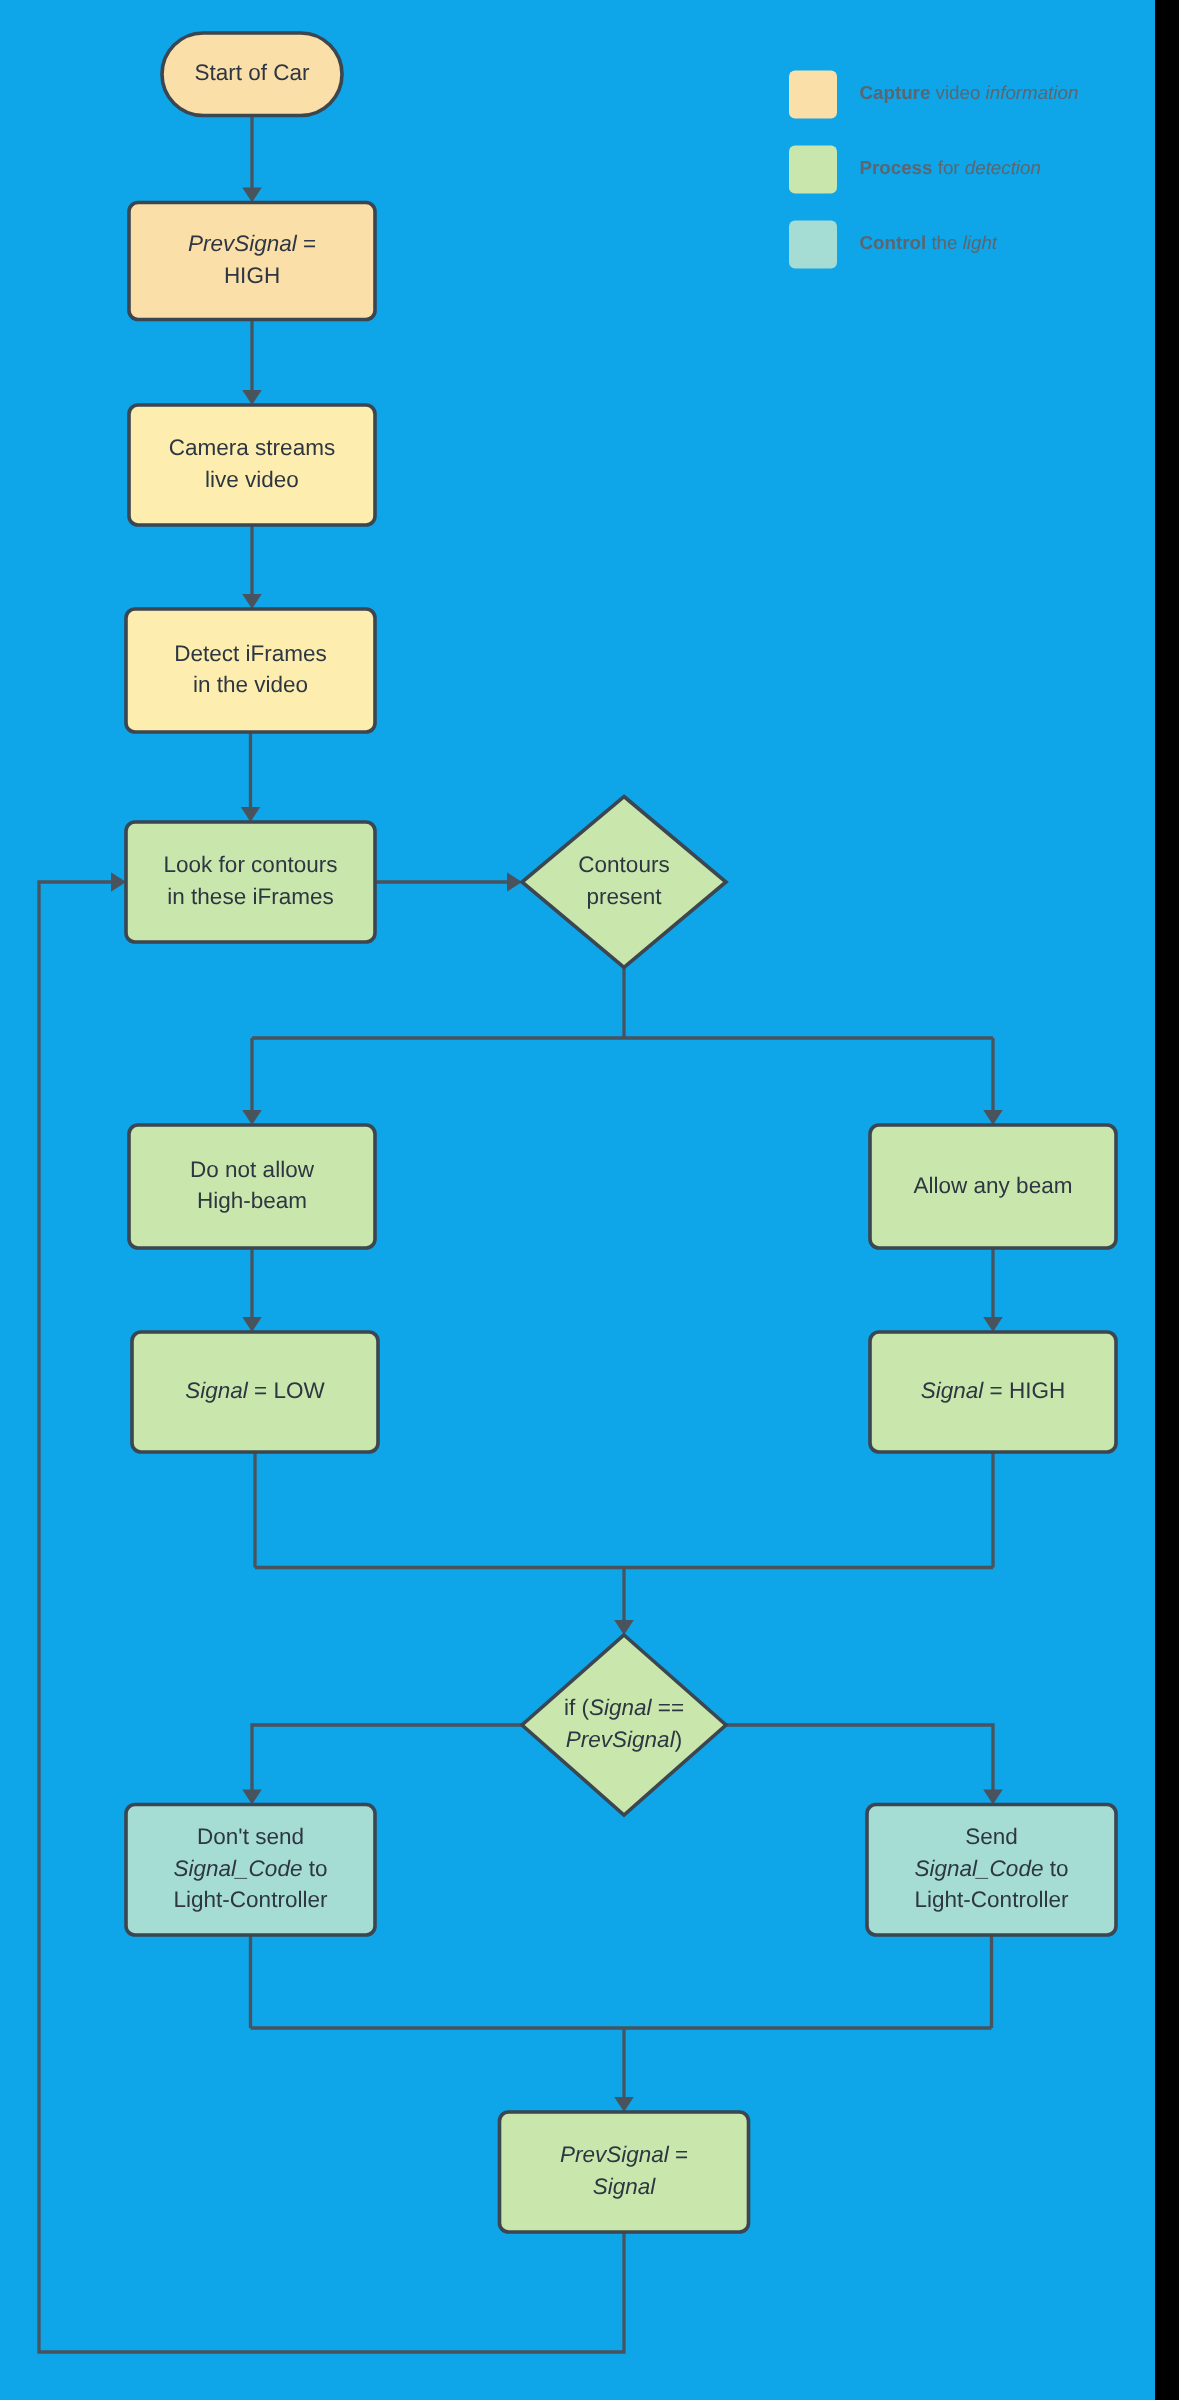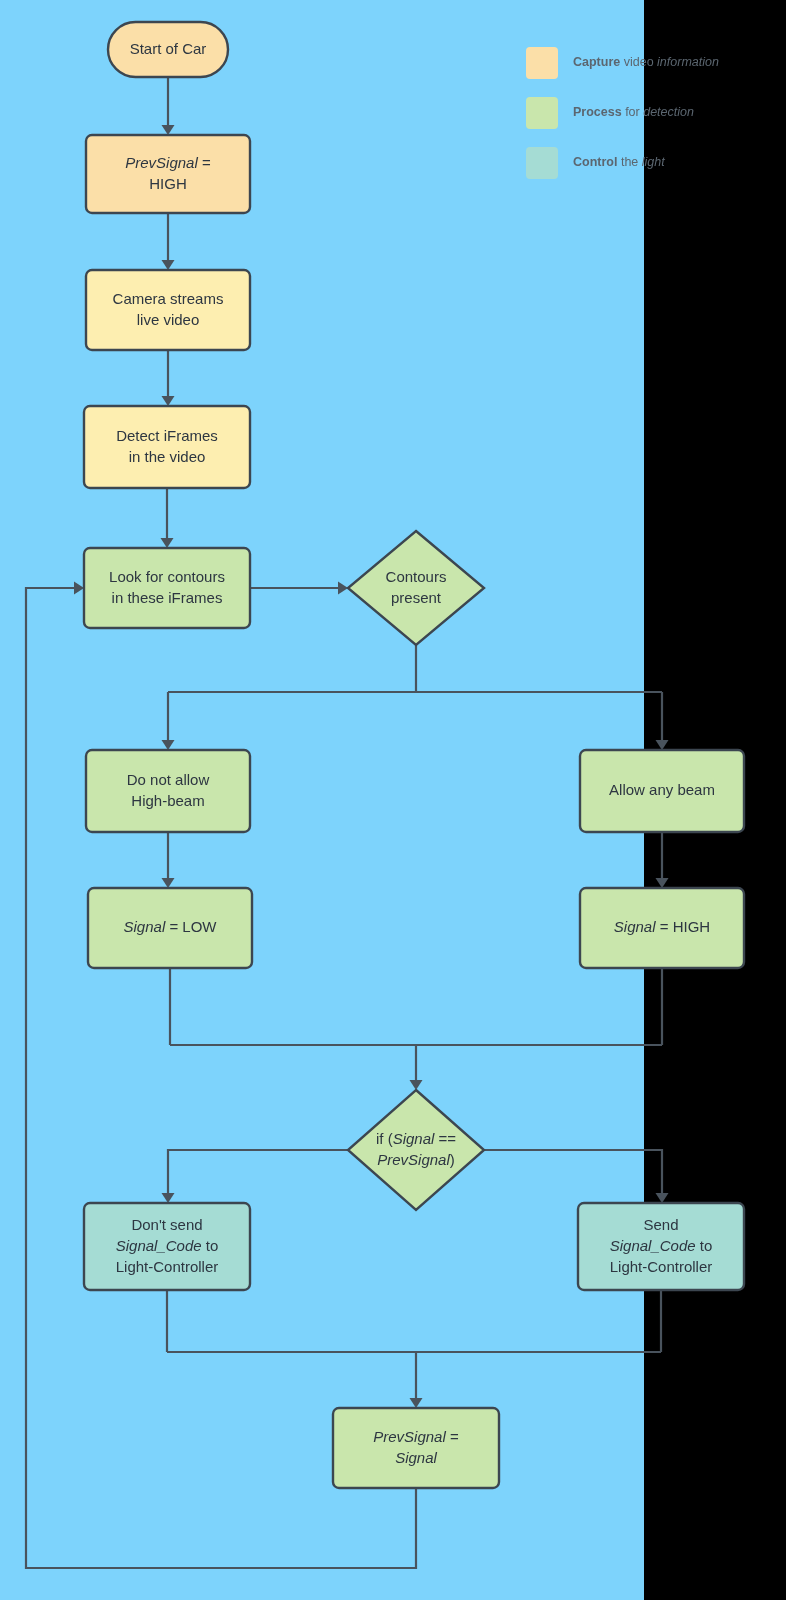--- a/index.html
+++ b/index.html
@@ -8,23 +8,23 @@
     background: #000000;
   }
   body {
     width: 786px;
     height: 1600px;
     overflow: hidden;
     font-family: "Liberation Sans", sans-serif;
   }
   #chart-root {
     position: relative;
-    width: 644px;
+    width: 770px;
     height: 1600px;
-    background: #7dd3fc;
+    background: #0ea5e9;
   }
   svg#flow {
     position: absolute;
     top: 0;
     left: 0;
     width: 786px;
     height: 1600px;
     display: block;
   }
   .node-shape {

